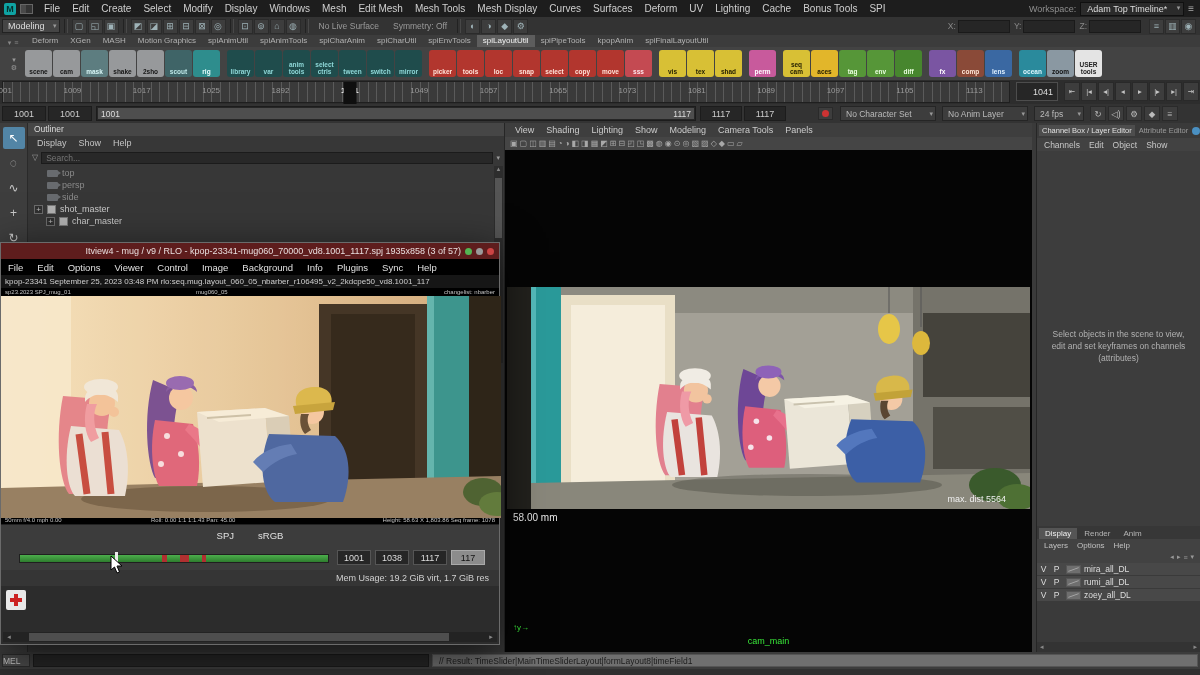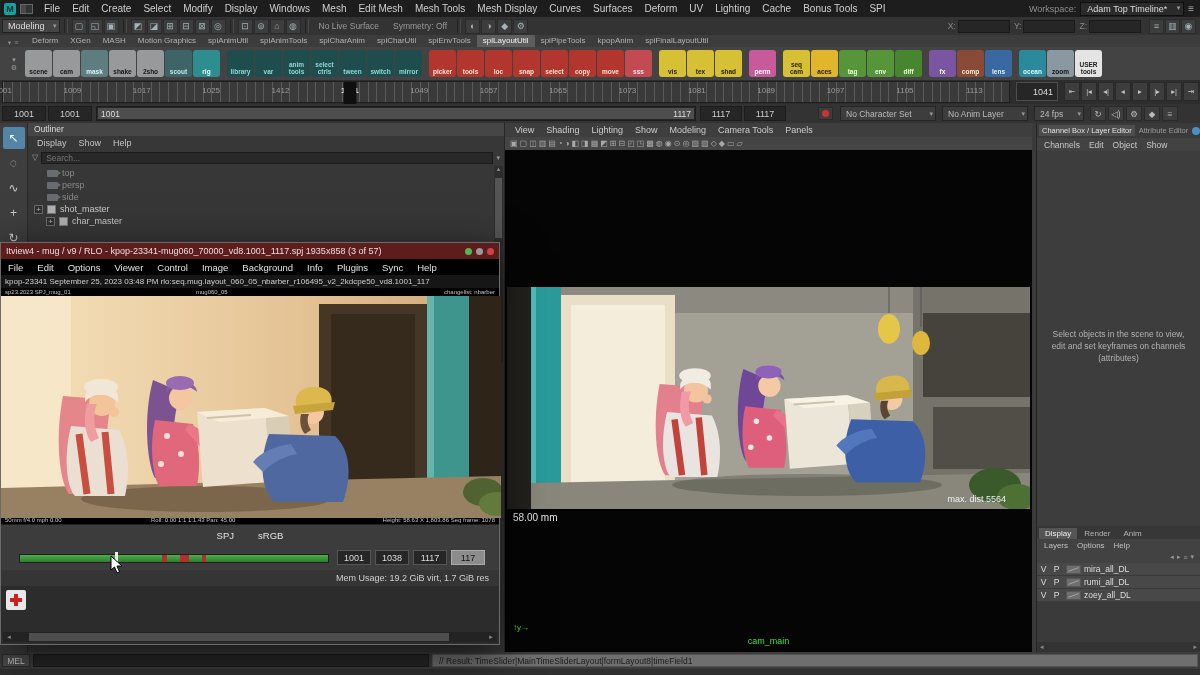--- a/index.html
+++ b/index.html
@@ -79,21 +79,21 @@
 .cam-ico{width:11px;height:7px;background:#9aa0a8;border-radius:1px;position:relative;opacity:.5}
 .cam-ico:after{content:"";position:absolute;right:-3px;top:1px;border-left:3px solid #9aa0a8;border-top:2px solid transparent;border-bottom:2px solid transparent}
 .grp-ico{width:9px;height:9px;background:#b0b0b0;border:1px solid #777}
 .o-row.dim .lbl{color:#8a8a8a}
 #o-scroll{position:absolute;right:1px;top:43px;width:9px;height:197px;background:#2d2d2d}
 #o-scroll .thumb{position:absolute;left:1px;top:12px;width:7px;height:60px;background:#555}
 #o-scroll .up{position:absolute;left:0;top:0;width:9px;font-size:6px;color:#888;text-align:center}
 
 #itview{left:0;top:242px;width:500px;height:403px;background:#2f2f2f;border:1px solid #6b6b6b;box-shadow:0 10px 40px rgba(0,0,0,.65);z-index:10}
 .it-title{height:16px;background:#5e1d1d;display:flex;align-items:center;font-size:9px;color:#e8dede;padding:0 5px;gap:4px}
-.it-title .t{flex:1;text-align:left;white-space:nowrap;overflow:hidden}
+.it-title .t{flex:1;text-align:right;white-space:nowrap;overflow:hidden}
 .dot{width:7px;height:7px;border-radius:50%}
 .it-menu{height:16px;background:#000;display:flex;align-items:center}
 .it-menu span{font-size:9.5px;color:#e0e0e0;padding:0 7px}
 .it-info{height:13px;background:#161616;font-size:8px;color:#cfcfcf;padding:2px 0 0 4px;white-space:nowrap;overflow:hidden}
 .it-image{height:236px;background:#000;position:relative}
 .it-image svg{position:absolute;left:0;top:8px}
 .it-ovl{position:absolute;font-size:6px;color:#d8d8d8;opacity:.9;white-space:nowrap}
 .it-controls{height:22px;background:#3c3c3c;display:flex;align-items:center;justify-content:center;gap:24px;border-top:1px solid #222}
 .it-controls span{font-size:9.5px;color:#e0e0e0}
 .it-scrub{height:24px;background:#3c3c3c;position:relative}
@@ -140,21 +140,21 @@
 .cb-lmenus span{font-size:8px;color:#c0c0c0;padding:0 4px}
 .cb-licons{height:12px;display:flex;justify-content:flex-end;gap:3px;padding-right:6px;align-items:center;color:#999;font-size:7px}
 .layer-row{height:13px;display:flex;align-items:center;background:#484848;border-bottom:1px solid #3a3a3a;font-size:8.5px;color:#ddd}
 .layer-row .c{width:13px;text-align:center}
 .layer-row .chip{width:15px;height:9px;background:#6e6e6e;margin:0 3px;position:relative;border:1px solid #555}
 .layer-row .chip:after{content:"";position:absolute;left:1px;right:1px;top:3px;border-top:1px solid #aaa;transform:rotate(-20deg)}
 .cb-fill{height:40px;background:#3a3a3a}
 .cb-scroll{height:10px;background:#333;display:flex;justify-content:space-between;color:#888;font-size:7px;padding:0 3px;align-items:center}
 
 #melbar{left:0;top:652px;width:1200px;height:17px;background:#3c3c3c;display:flex;align-items:center;gap:3px;padding:0 2px}
-#mel-label{width:28px;height:13px;background:#4c4c4c;border:1px solid #2c2c2c;font-size:8.5px;color:#ccc;text-align:center;line-height:12px}
+#mel-label{width:28px;height:13px;background:#4c4c4c;border:1px solid #2c2c2c;font-size:8.5px;color:#ccc;line-height:12px}
 #mel-input{width:396px;height:13px;background:#262626;border:1px solid #1a1a1a;color:#ccc;font-size:8.5px;font-family:inherit;padding:0 3px}
 #mel-result{flex:1;height:13px;background:#6f6f6f;border:1px solid #555;font-size:8.5px;color:#1c1c1c;padding:1px 0 0 6px;white-space:nowrap;overflow:hidden}
 #bottomstrip{left:0;top:669px;width:1200px;height:6px;background:#303030}
 #cursor{left:110px;top:555px;z-index:30;pointer-events:none}
 </style>
 </head>
 <body>
 
 <div id="app">
 
@@ -407,21 +407,21 @@
         </div>
       </div>
   </div>
 
   <div id="timeline" class="abs">
     <div id="ruler">
         <div class="tick" style="left: 0%;">1001</div>
         <div class="tick" style="left: 6.89655%;">1009</div>
         <div class="tick" style="left: 13.7931%;">1017</div>
         <div class="tick" style="left: 20.6897%;">1025</div>
-        <div class="tick" style="left: 27.5862%;">1412</div>
+        <div class="tick" style="left: 27.5862%;">1892</div>
         <div class="tick current" style="left: 34.4828%;">1041</div>
         <div class="tick" style="left: 41.3793%;">1049</div>
         <div class="tick" style="left: 48.2759%;">1057</div>
         <div class="tick" style="left: 55.1724%;">1065</div>
         <div class="tick" style="left: 62.069%;">1073</div>
         <div class="tick" style="left: 68.9655%;">1081</div>
         <div class="tick" style="left: 75.8621%;">1089</div>
         <div class="tick" style="left: 82.7586%;">1097</div>
         <div class="tick" style="left: 89.6552%;">1105</div>
         <div class="tick" style="left: 96.5517%;">1113</div>

